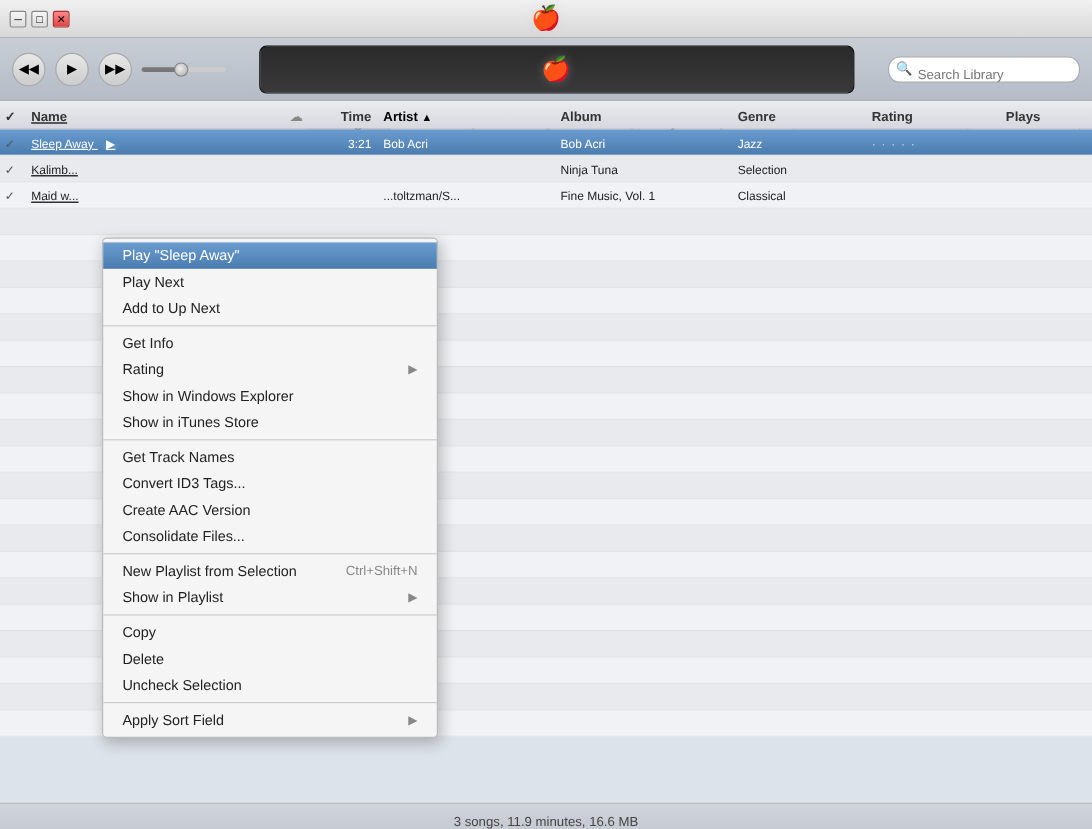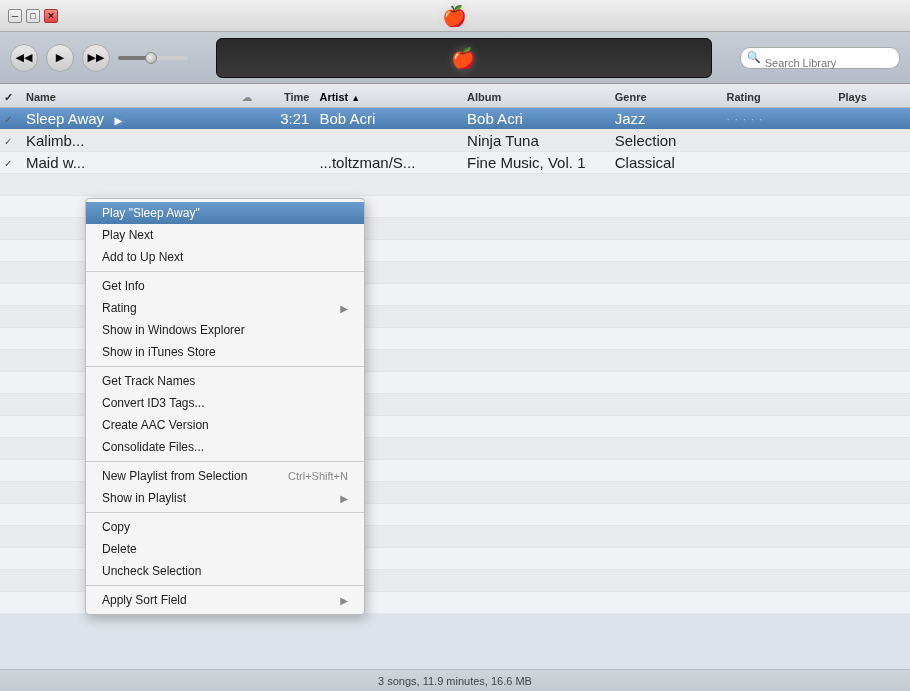--- a/index.html
+++ b/index.html
@@ -172,21 +172,21 @@
       cursor: pointer;
     }
     #col-headers {
       display: flex;
       background: linear-gradient(to bottom, #e8eaee, #d5d8de);
       border-bottom: 1px solid #bbb;
       height: 22px;
       align-items: center;
     }
     .col-check { width: 22px; min-width: 22px; padding-left: 4px; }
-    .col-name { flex: 3; padding-left: 4px; }
+    .col-name { flex: 3; padding-left: 4px; text-decoration: underline; }
     .col-cloud { width: 24px; min-width: 24px; }
     .col-time { width: 50px; min-width: 50px; text-align: right; padding-right: 6px; }
     .col-artist { flex: 2; padding-left: 4px; }
     .col-album { flex: 2; padding-left: 4px; }
     .col-genre { flex: 1.5; padding-left: 4px; }
     .col-rating { flex: 1.5; padding-left: 4px; }
     .col-plays { flex: 1; padding-left: 4px; }
     .col-header {
       font-size: 11px;
       color: #333;
@@ -205,21 +205,21 @@
       height: 22px;
       border-bottom: 1px solid #e0e3e8;
     }
     .table-row:nth-child(even) { background: #e8eaee; }
     .table-row:nth-child(odd) { background: #f0f2f5; }
     .table-row.selected {
       background: linear-gradient(to bottom, #6a9cd0, #4a7cb0) !important;
       color: white;
     }
     .table-row.selected .cell-text { color: white; }
-    .cell-text { font-size: 15px; color: #222; }
+    .cell-text { font-size: 10px; color: #222; }
     .cell-check { color: #555; font-size: 10px; }
     .rating-dots { color: #888; font-size: 10px; letter-spacing: 1px; }
     .table-row.selected .rating-dots { color: #ccc; }
 
     
     #context-menu {
       position: absolute;
       top: 112px;
       left: 85px;
       width: 280px;
@@ -250,21 +250,21 @@
     }
     .menu-shortcut { color: #888; font-size: 11px; }
     .menu-arrow { font-size: 10px; color: #888; }
 
     
     #status-bar {
       height: 22px;
       background: linear-gradient(to bottom, #d0d5dc, #c5cad2);
       border-top: 1px solid #bbb;
       display: flex;
-      align-items: center;
+      align-items: flex-end;
       justify-content: center;
       font-size: 11px;
       color: #444;
       position: absolute;
       bottom: 0;
       left: 0;
       right: 0;
     }
 
     #main-content {

